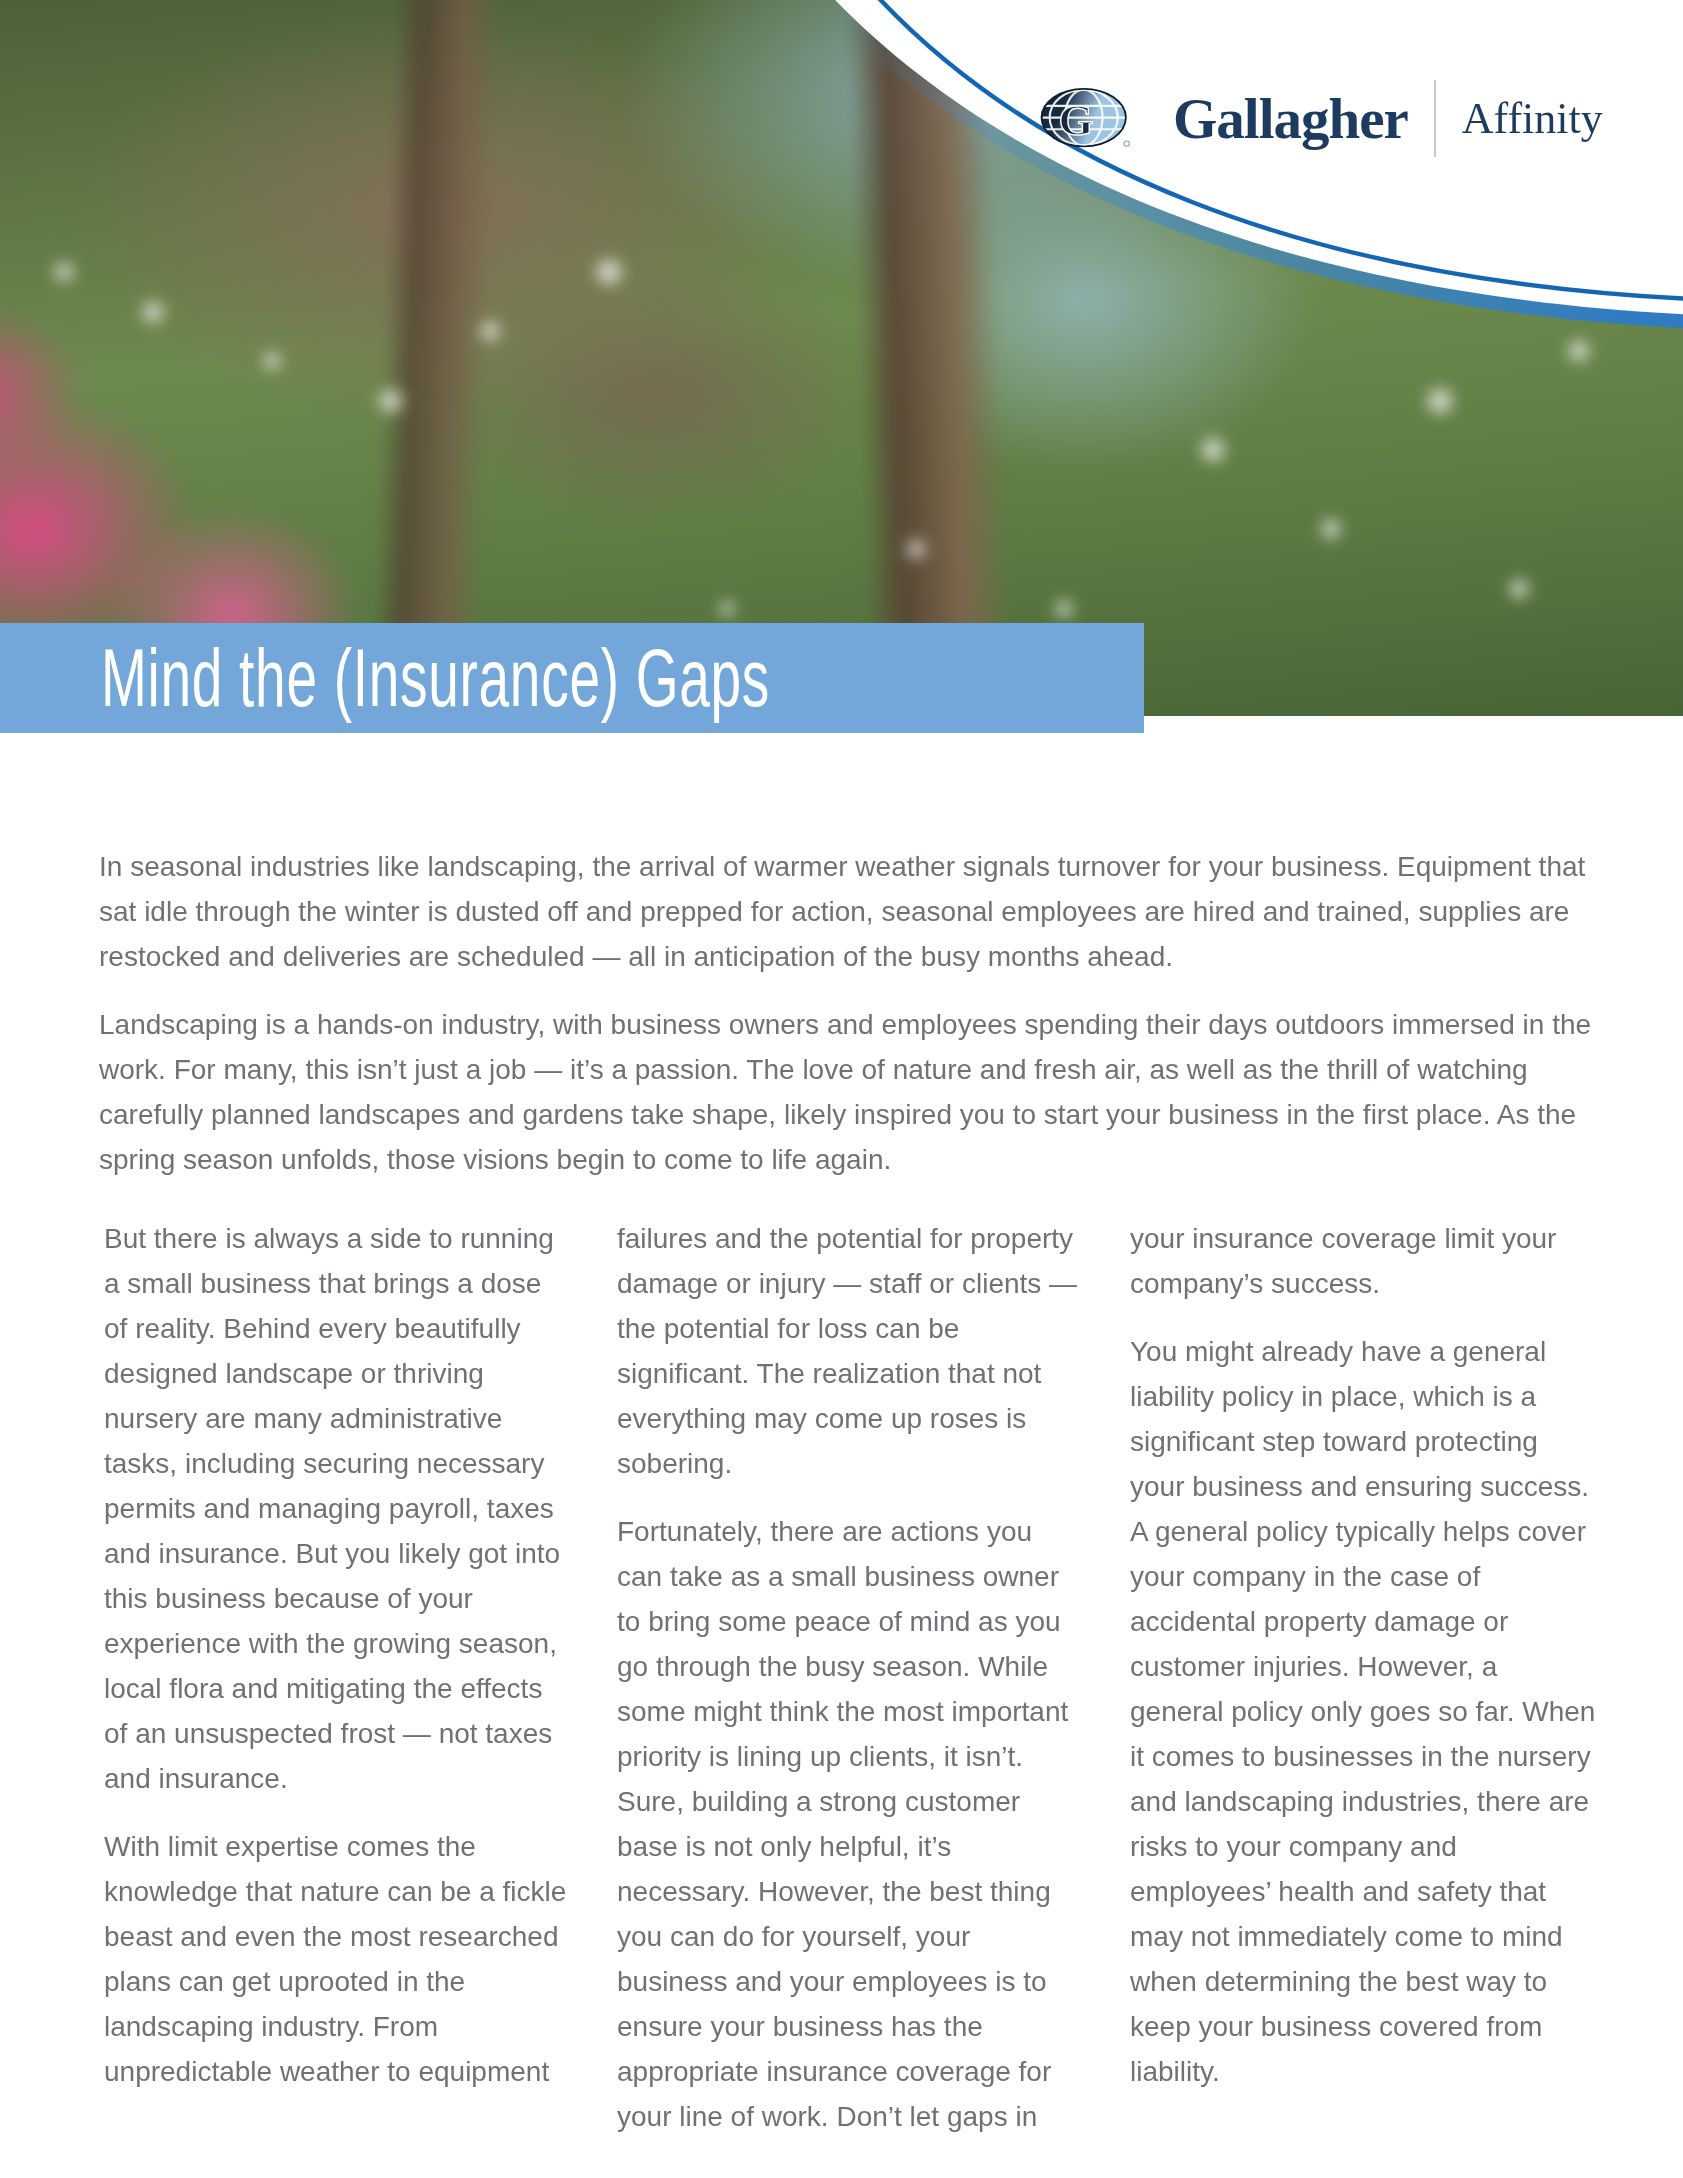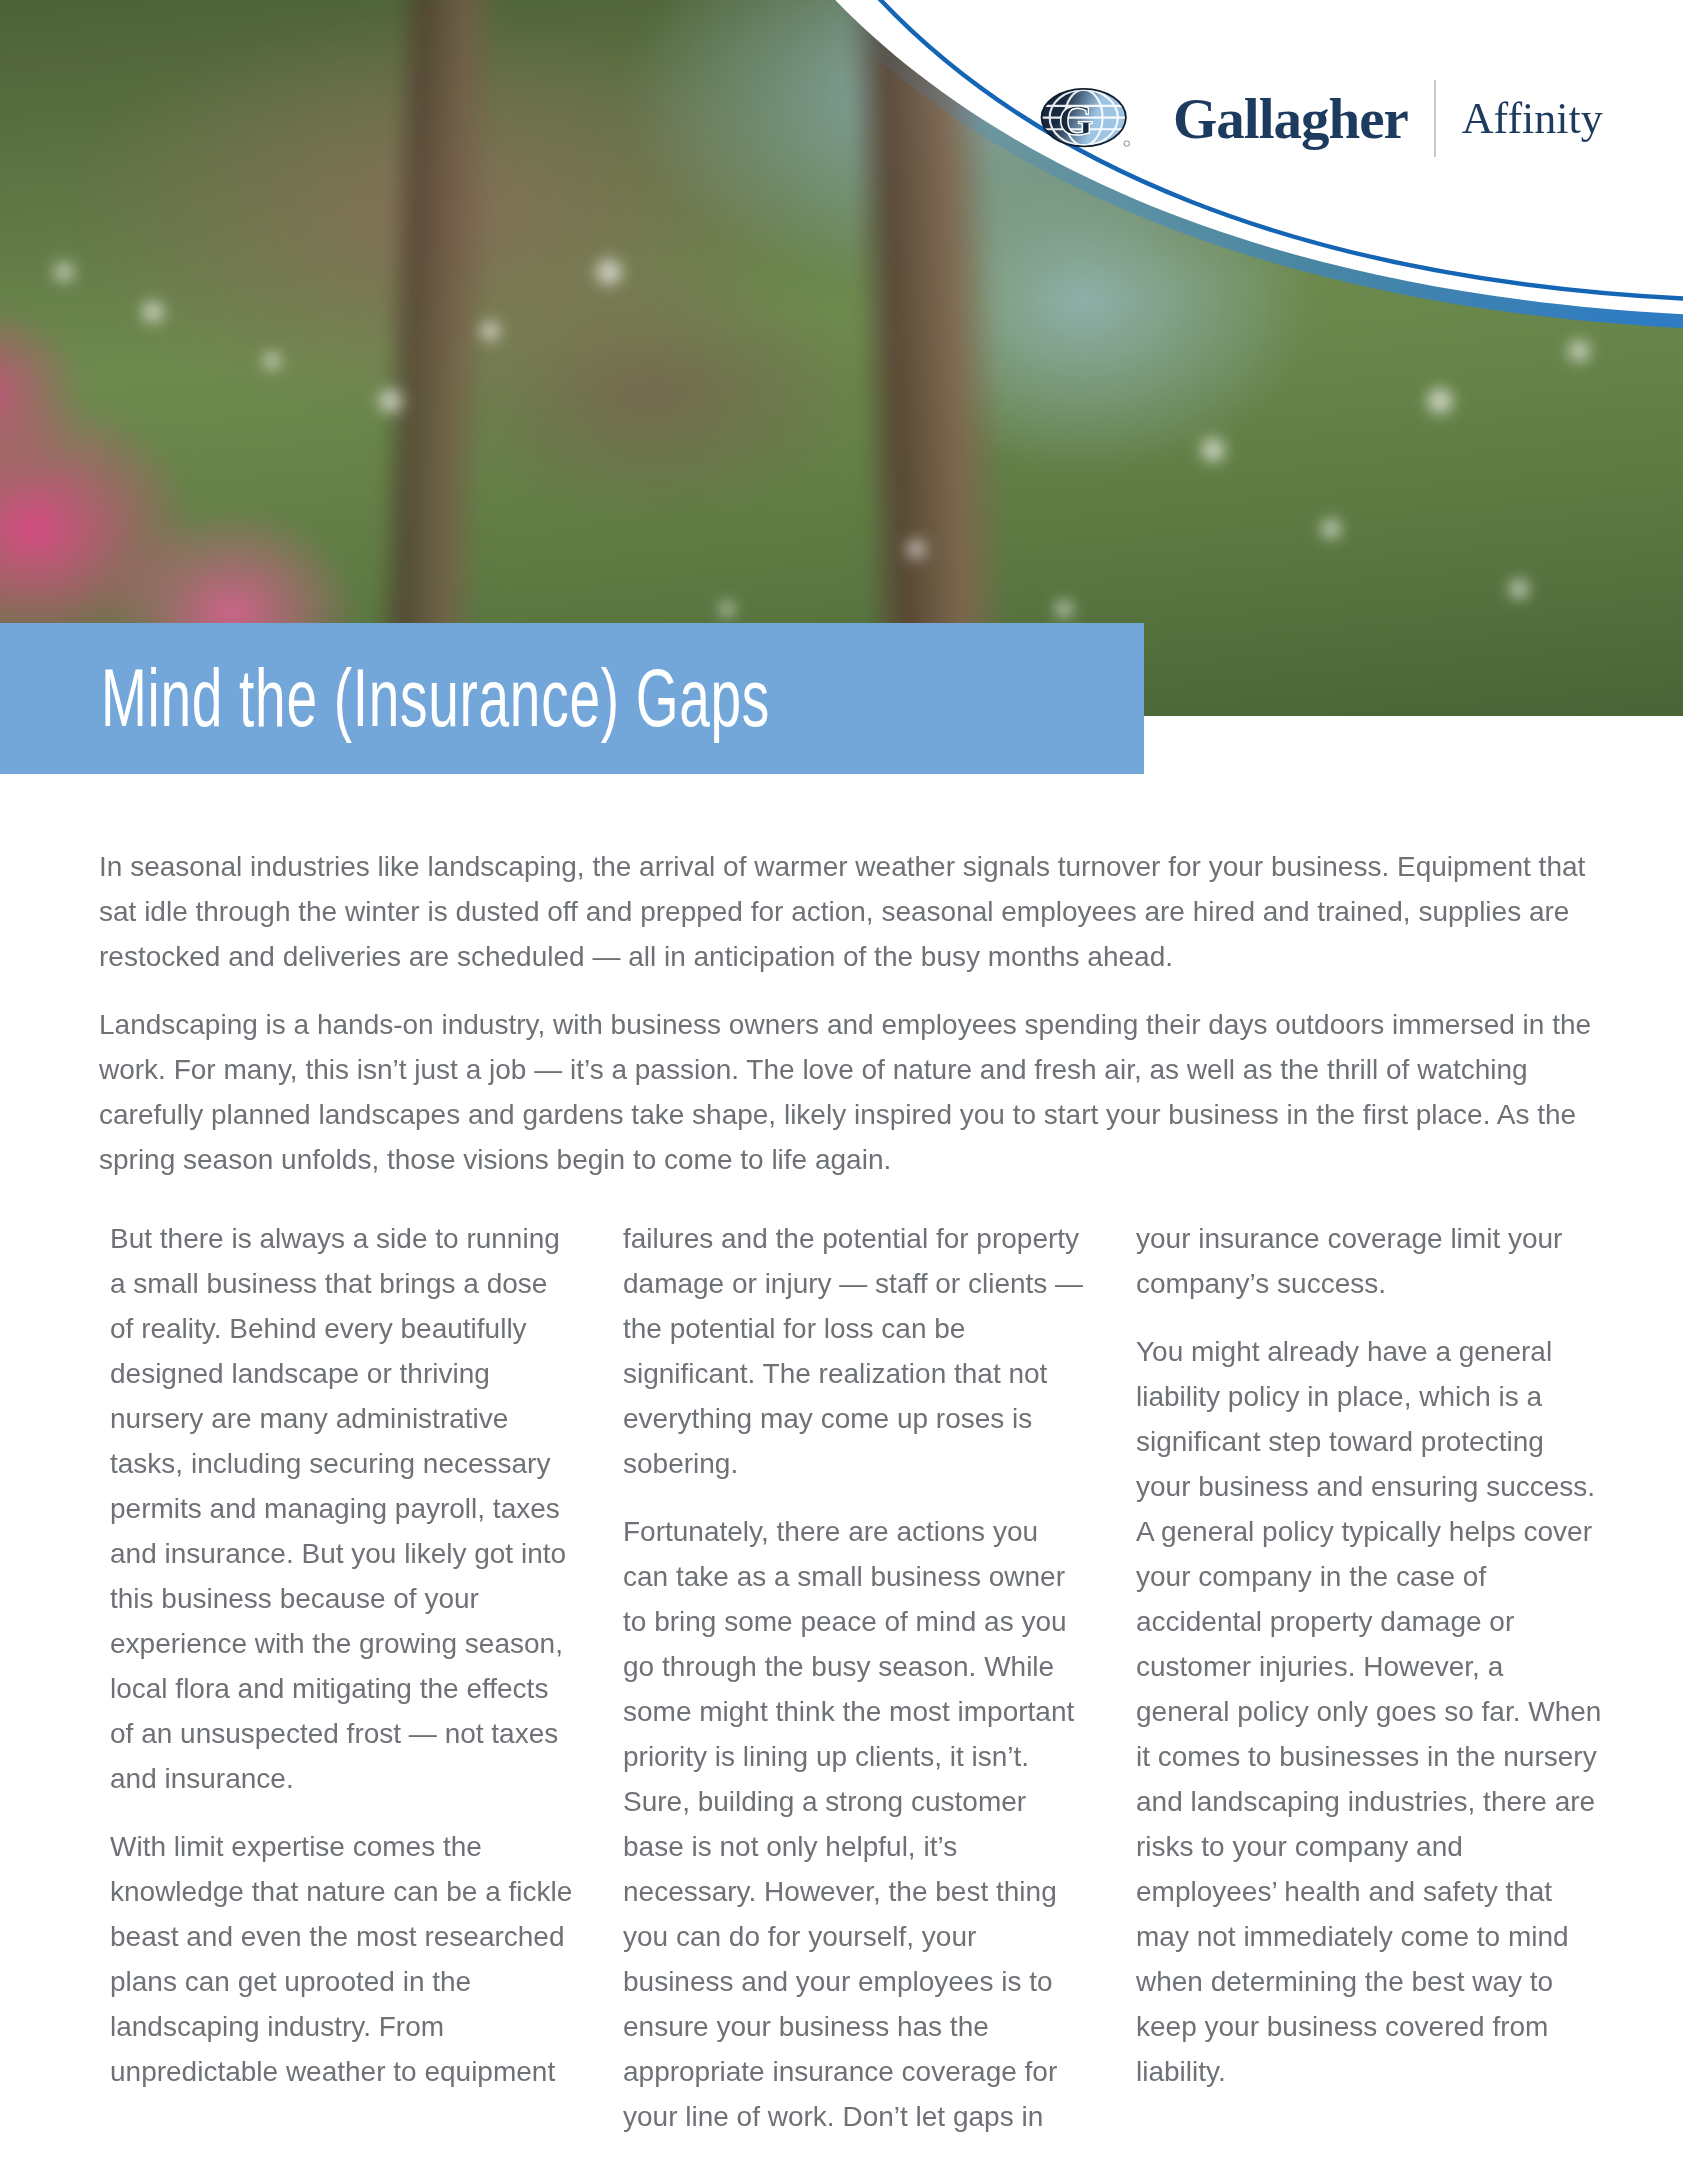--- a/index.html
+++ b/index.html
@@ -58,36 +58,36 @@
     font-size:57px; color:#1d3a5f; letter-spacing:-1px; line-height:1;margin-left:24px;
   }
   .logo .lgdiv { width:2px; height:77px; background:#c6cacd; margin:0 26px; }
   .logo .subbrand {
     font-family:"Liberation Serif", serif; font-weight:400;
     font-size:44px; color:#1d3a5f; line-height:1;
   }
 
   
   .banner {
-    position:absolute; left:0; top:623px; width:1144px; height:151px;
+    position:absolute; left:0; top:623px; width:1144px; height:110px;
     background:#74a7d9; display:flex; align-items:center; z-index:5;
   }
   .banner h1 {
     margin:0 0 0 101px; color:#ffffff; font-weight:200; font-size:81px;
     letter-spacing:1px; white-space:nowrap;
     transform:scaleX(.68); transform-origin:left center; line-height:1;
   }
 
   
   .intro { position:absolute; left:99px; top:844px; width:1509px; }
   .intro p, .col p {
     font-size:28px; line-height:45px; color:#6e7276;
     margin:0 0 23px 0; letter-spacing:0; font-weight:400;
   }
-  .cols { position:absolute; left:110px; top:1216px; width:1495px; display:flex; gap:46px; }
+  .cols { position:absolute; left:104px; top:1216px; width:1495px; display:flex; gap:46px; }
   .col { width:467px; }
 </style>
 </head>
 <body>
 
 <div class="page">
 
   <div class="hero">
     <div class="photo"></div>
 

